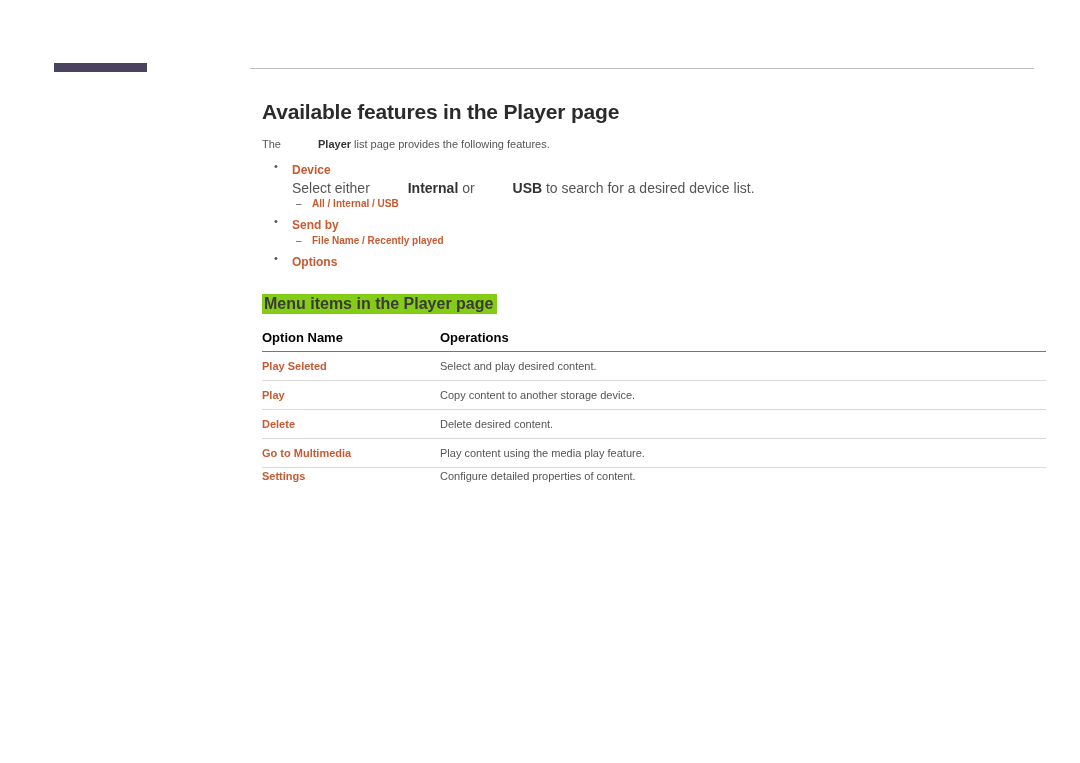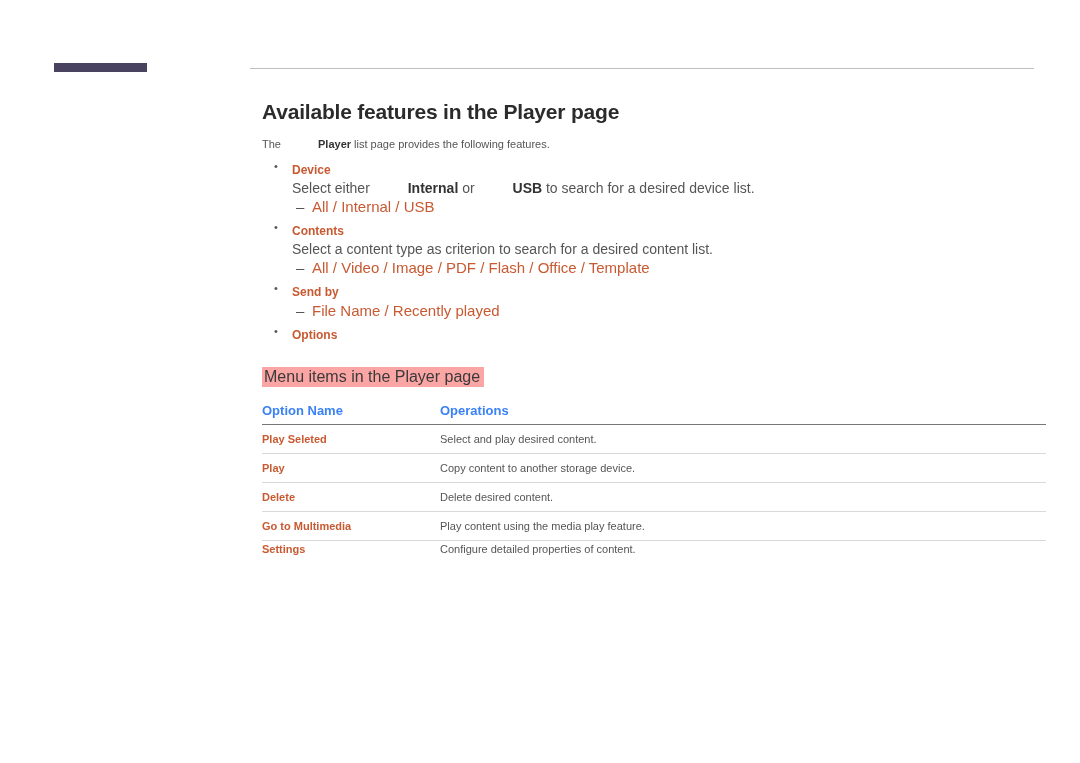--- a/index.html
+++ b/index.html
@@ -37,46 +37,46 @@
   .bold { font-weight: 700; color: #333; margin-left: 34px; }
   ul.feature-list { list-style: none; padding-left: 20px; }
   ul.feature-list > li { position: relative; padding-left: 10px; margin-bottom: 2px; }
   ul.feature-list > li::before {
     content: "•"; position: absolute; left: -8px; top: 0;
     font-size: 11px; color: #555;
   }
   .item-title { font-size: 12px; font-weight: 700; color: #c85a32; }
   .item-desc  { font-size: 14px; color: #555; display: block; margin-top: 2px; margin-bottom: 2px; }
   ul.sub { list-style: none; padding-left: 20px; margin-top: 2px; margin-bottom: 6px; }
-  ul.sub li { position: relative; font-size: 15px; font-weight: 400; color: #c85a32; }
+  ul.sub li { position: relative; font-size: 10px; font-weight: 700; color: #c85a32; }
   ul.sub li::before {
     content: "–"; position: absolute; left: -16px; top: 0; color: #555; font-weight: 400;
   }
 
   h2.subsection {
     display: inline-block;
     font-size: 16px;
-    font-weight: 400;
+    font-weight: 700;
     color: #3a3a3a;
-    background: #fca5a5;
+    background: #84cc16;
     padding: 1px 4px 1px 2px;
     margin-top: 22px;
     margin-bottom: 12px;
   }
 
   table.options {
     width: 100%;
     border-collapse: collapse;
     font-size: 11px;
   }
   table.options thead th {
     text-align: left;
     font-size: 13px;
     font-weight: 700;
-    color: #3b82f6;
+    color: #000000;
     padding: 4px 0 6px 0;
     border-bottom: 1px solid #777;
   }
   table.options thead th:first-child { width: 178px; }
   table.options tbody td {
     padding: 8px 0;
     vertical-align: top;
     border-bottom: 1px solid #d9d9d9;
     color: #555;
   }
@@ -107,27 +107,20 @@
       <li>
         <span class="item-title">Device</span>
         <span class="item-desc">
           <span>Select either </span><span class="bold">Internal</span><span> or </span><span class="bold">USB</span><span> to search for a desired device list.</span>
         </span>
         <ul class="sub">
           <li>All / Internal / USB</li>
         </ul>
       </li>
 
-      <li>
-        <span class="item-title">Contents</span>
-        <span class="item-desc">Select a content type as criterion to search for a desired content list.</span>
-        <ul class="sub">
-          <li>All / Video / Image / PDF / Flash / Office / Template</li>
-        </ul>
-      </li>
 
       <li>
         <span class="item-title">Send by</span>
         <ul class="sub">
           <li>File Name / Recently played</li>
         </ul>
       </li>
 
       <li>
         <span class="item-title">Options</span>

